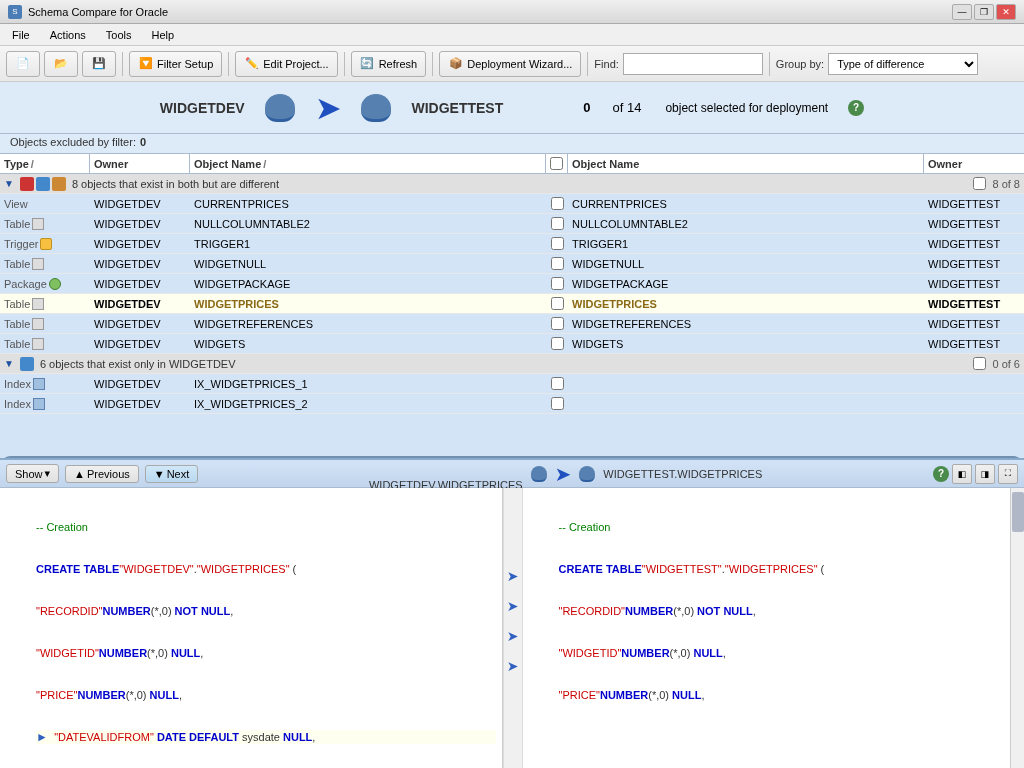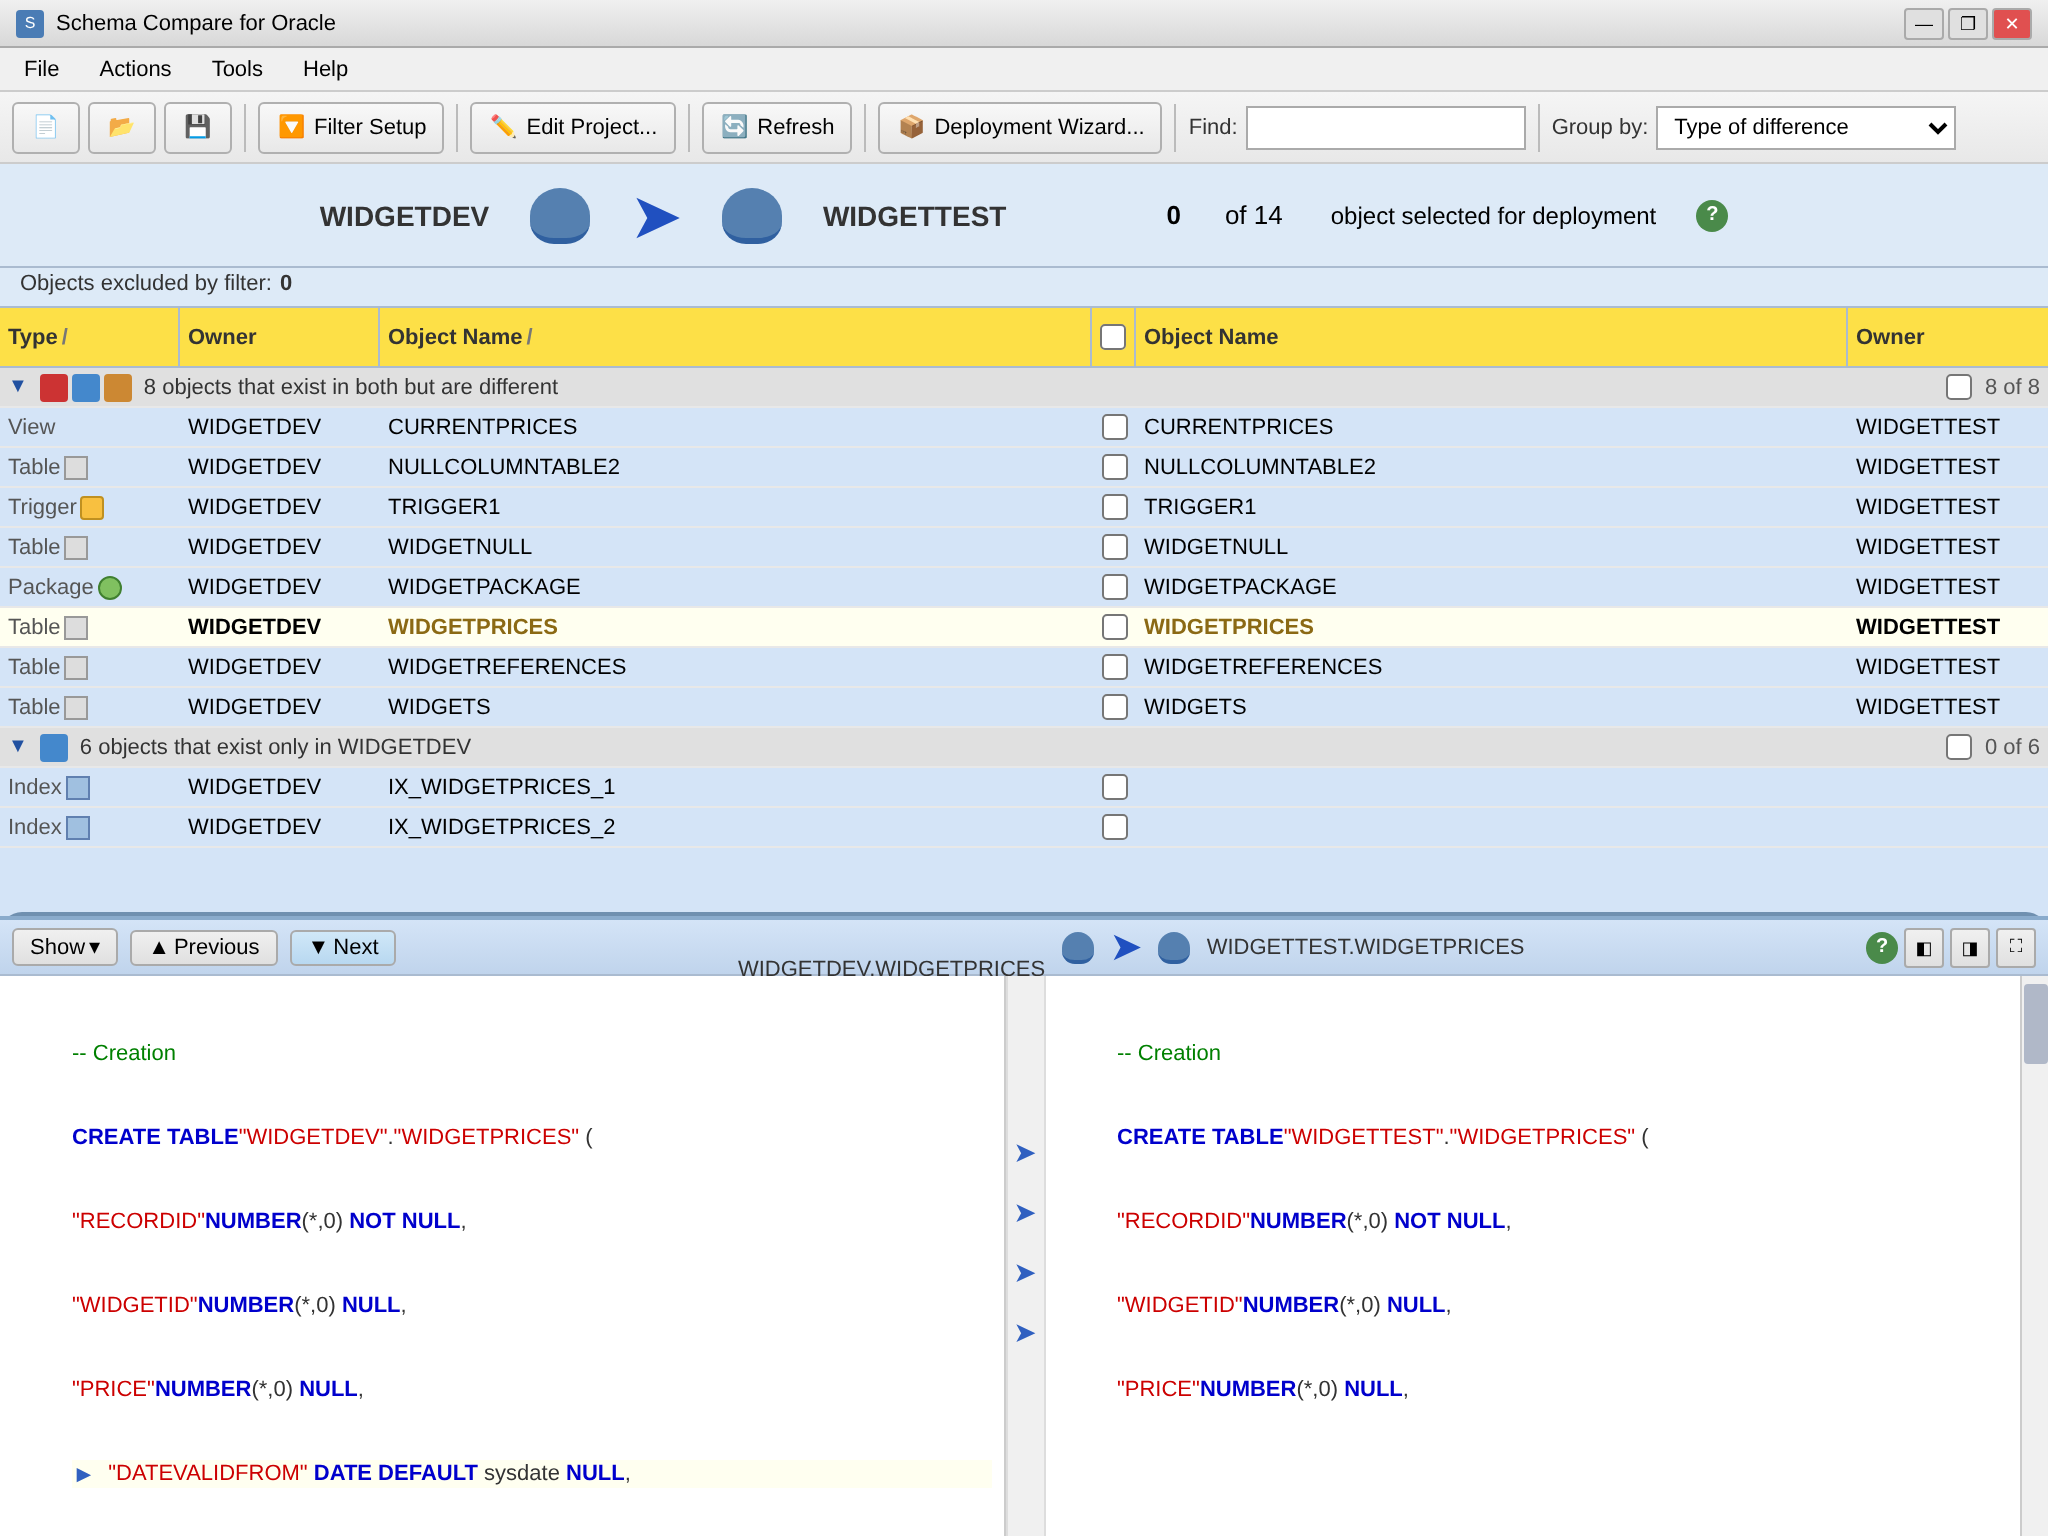--- a/index.html
+++ b/index.html
@@ -27,21 +27,21 @@
     
     
     .db-panel { background: #ddeaf7; border-bottom: 1px solid #aabbd0; padding: 6px 10px; display: flex; align-items: center; justify-content: center; gap: 20px; height: 52px; }
     .db-label { font-size: 13px; font-weight: bold; color: #333; }
     .db-icon { width: 28px; height: 28px; background: #6090c0; border-radius: 4px; display: flex; align-items: center; justify-content: center; color: white; font-size: 14px; }
     .help-icon { width: 16px; height: 16px; background: #4a8a4a; border-radius: 50%; color: white; display: flex; align-items: center; justify-content: center; font-size: 10px; font-weight: bold; cursor: pointer; }
     
     
     .filter-info { background: #ddeaf7; border-bottom: 1px solid #aabbd0; padding: 2px 10px; font-size: 11px; color: #333; height: 20px; display: flex; align-items: flex-start; gap: 4px; }
     .filter-count { font-weight: bold; }
-    .table-header { background: #fde047; border-bottom: 1px solid #aabbd0; display: grid; grid-template-columns: 90px 100px 1fr 22px 1fr 100px; height: 30px; align-items: center; padding: 0; }
+    .table-header { background: #ffffff; border-bottom: 1px solid #aabbd0; display: grid; grid-template-columns: 90px 100px 1fr 22px 1fr 100px; height: 20px; align-items: center; padding: 0; }
     .col-header { padding: 2px 4px; font-size: 11px; font-weight: bold; color: #333; border-right: 1px solid #aabbd0; height: 100%; display: flex; align-items: center; gap: 2px; cursor: pointer; }
     .col-header:last-child { border-right: none; }
     
     
     .tree-row { display: grid; grid-template-columns: 90px 100px 1fr 22px 1fr 100px; border-bottom: 1px solid #e8e8e8; height: 20px; align-items: center; }
     .tree-row.selected { background: #fffff0; }
     .tree-row.group-header { background: #e8e8e8; }
     .cell { padding: 1px 4px; font-size: 11px; overflow: hidden; white-space: nowrap; text-overflow: ellipsis; display: flex; align-items: center; gap: 2px; }
     .cell.center { justify-content: center; }
     

